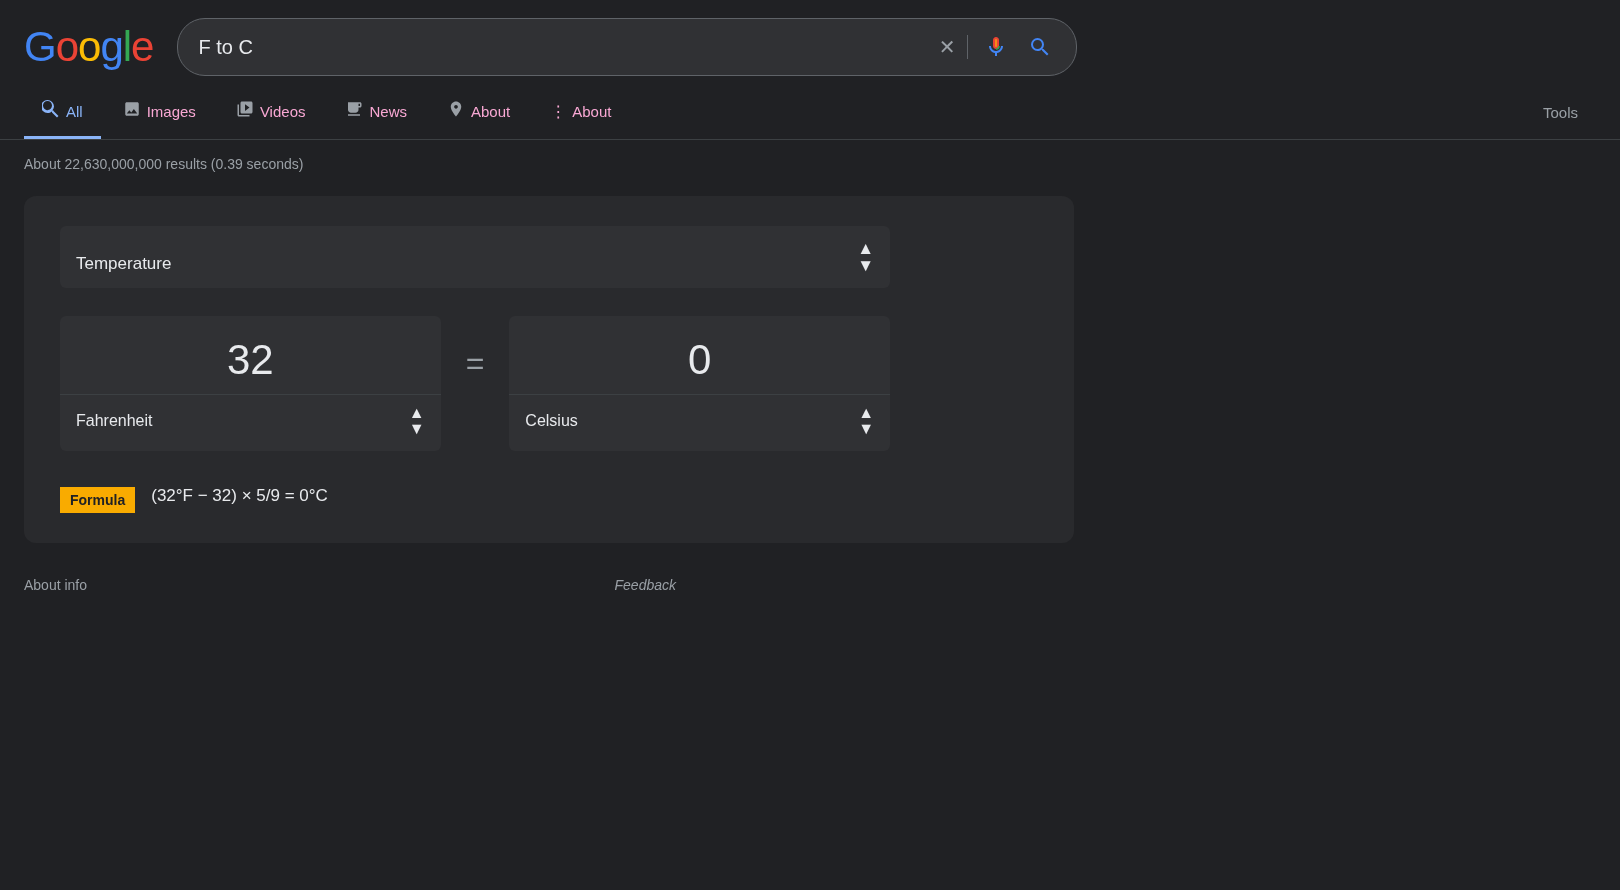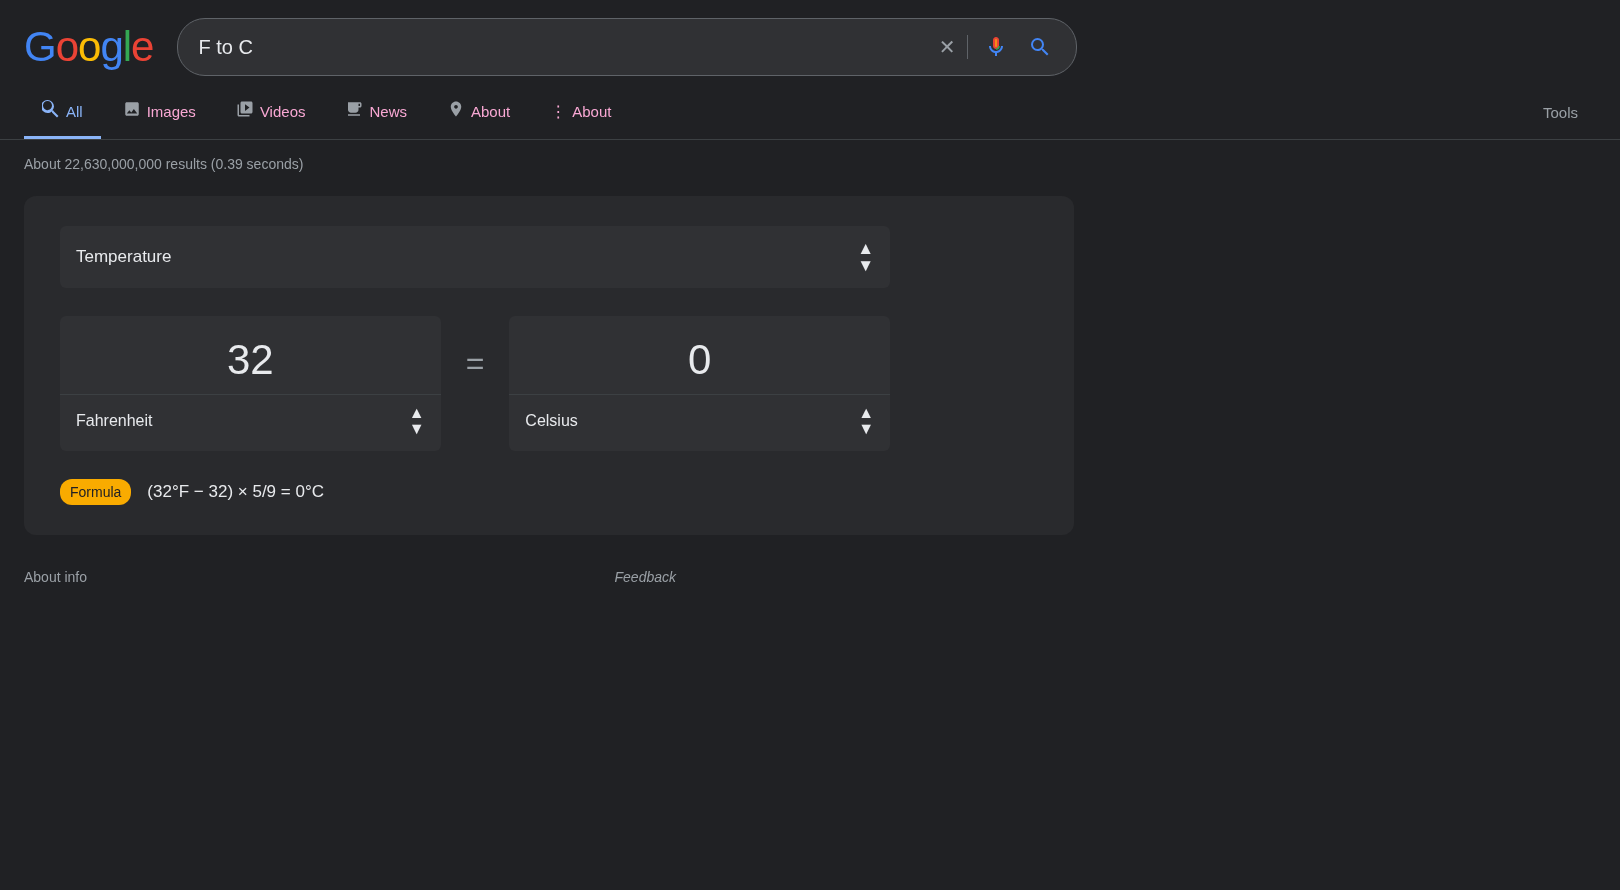--- a/index.html
+++ b/index.html
@@ -140,21 +140,21 @@
       margin: 16px 24px;
       background: #292a2d;
       border-radius: 12px;
       padding: 30px 36px 30px 36px;
       max-width: 1050px;
     }
 
     
     .type-selector {
       display: flex;
-      align-items: center;
+      align-items: flex-end;
       justify-content: space-between;
       background: #303134;
       border-radius: 6px;
       padding: 14px 16px;
       margin-bottom: 28px;
       cursor: pointer;
       max-width: 830px;
     }
 
     .type-selector span {
@@ -226,24 +226,25 @@
       align-items: center;
       gap: 16px;
       margin-top: 28px;
       max-width: 830px;
     }
 
     .formula-badge {
       background: #F9AB00;
       color: #202124;
       font-size: 14px;
-      font-weight: 400;
+      font-weight: 700;
       padding: 5px 10px;
-      border-radius: 12px;
+      border-radius: 0;
       white-space: nowrap;
+      margin-top: 8px;
     }
 
     .formula-text {
       font-size: 17px;
       color: #e8eaed;
     }
 
     
     .footer-row {
       display: flex;

